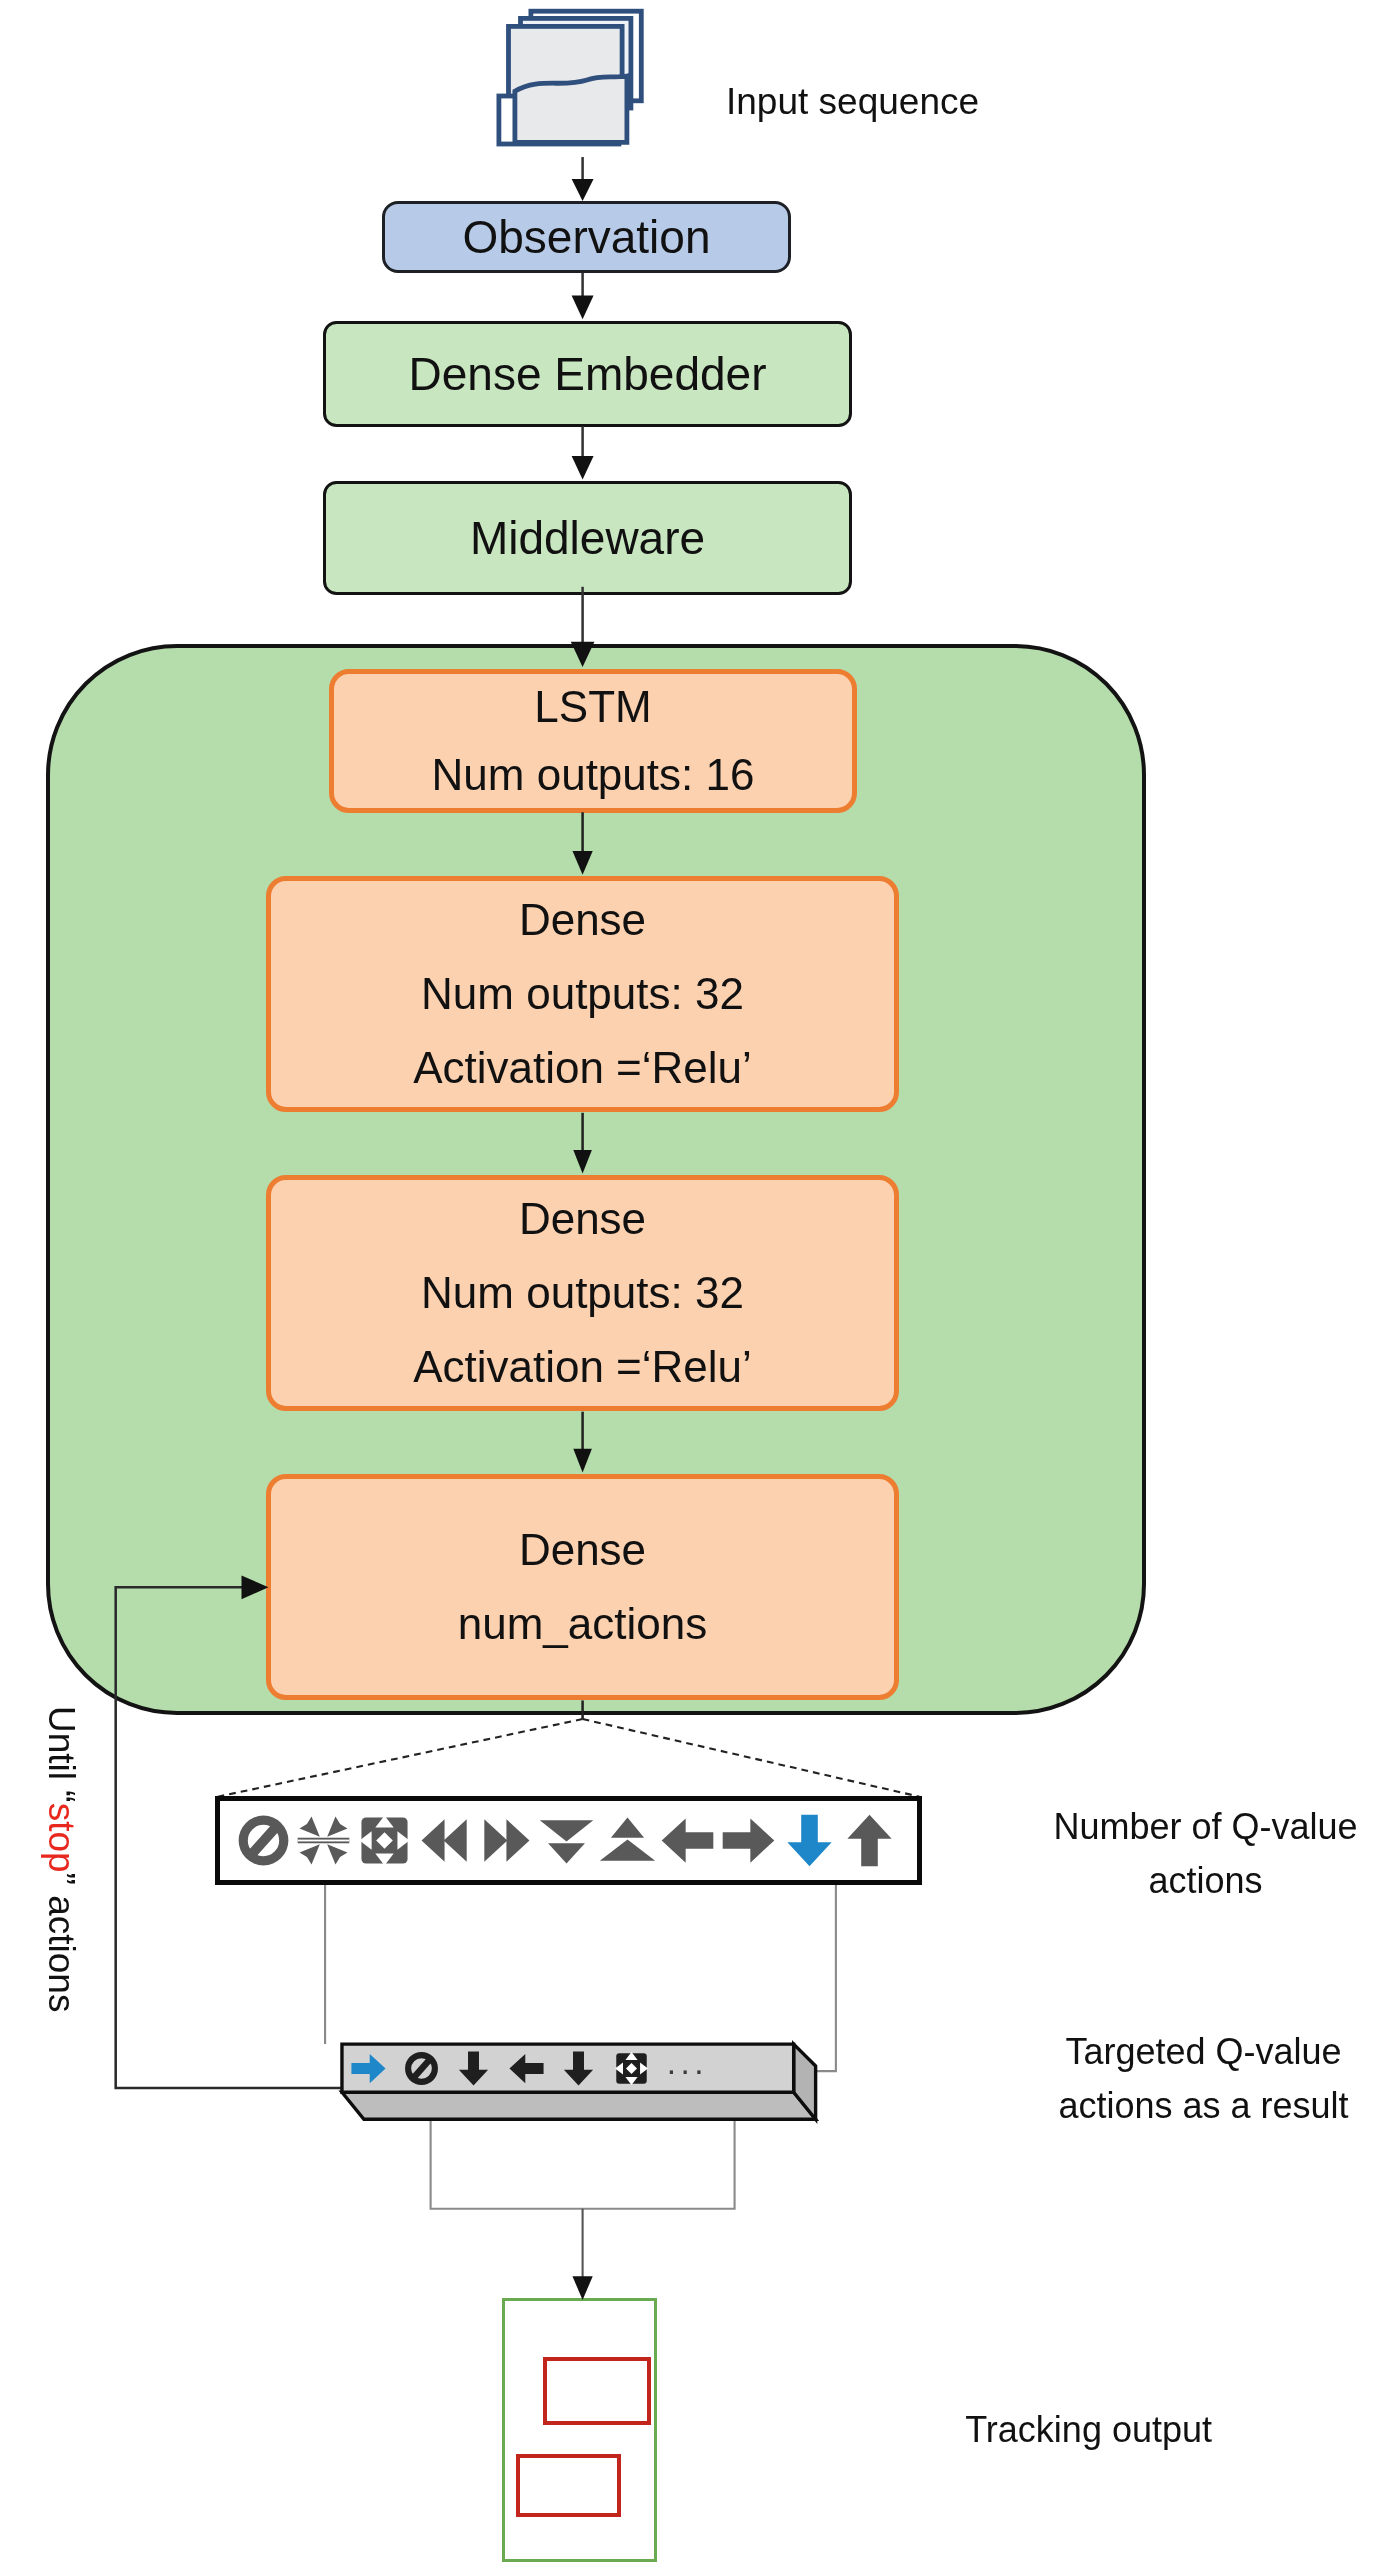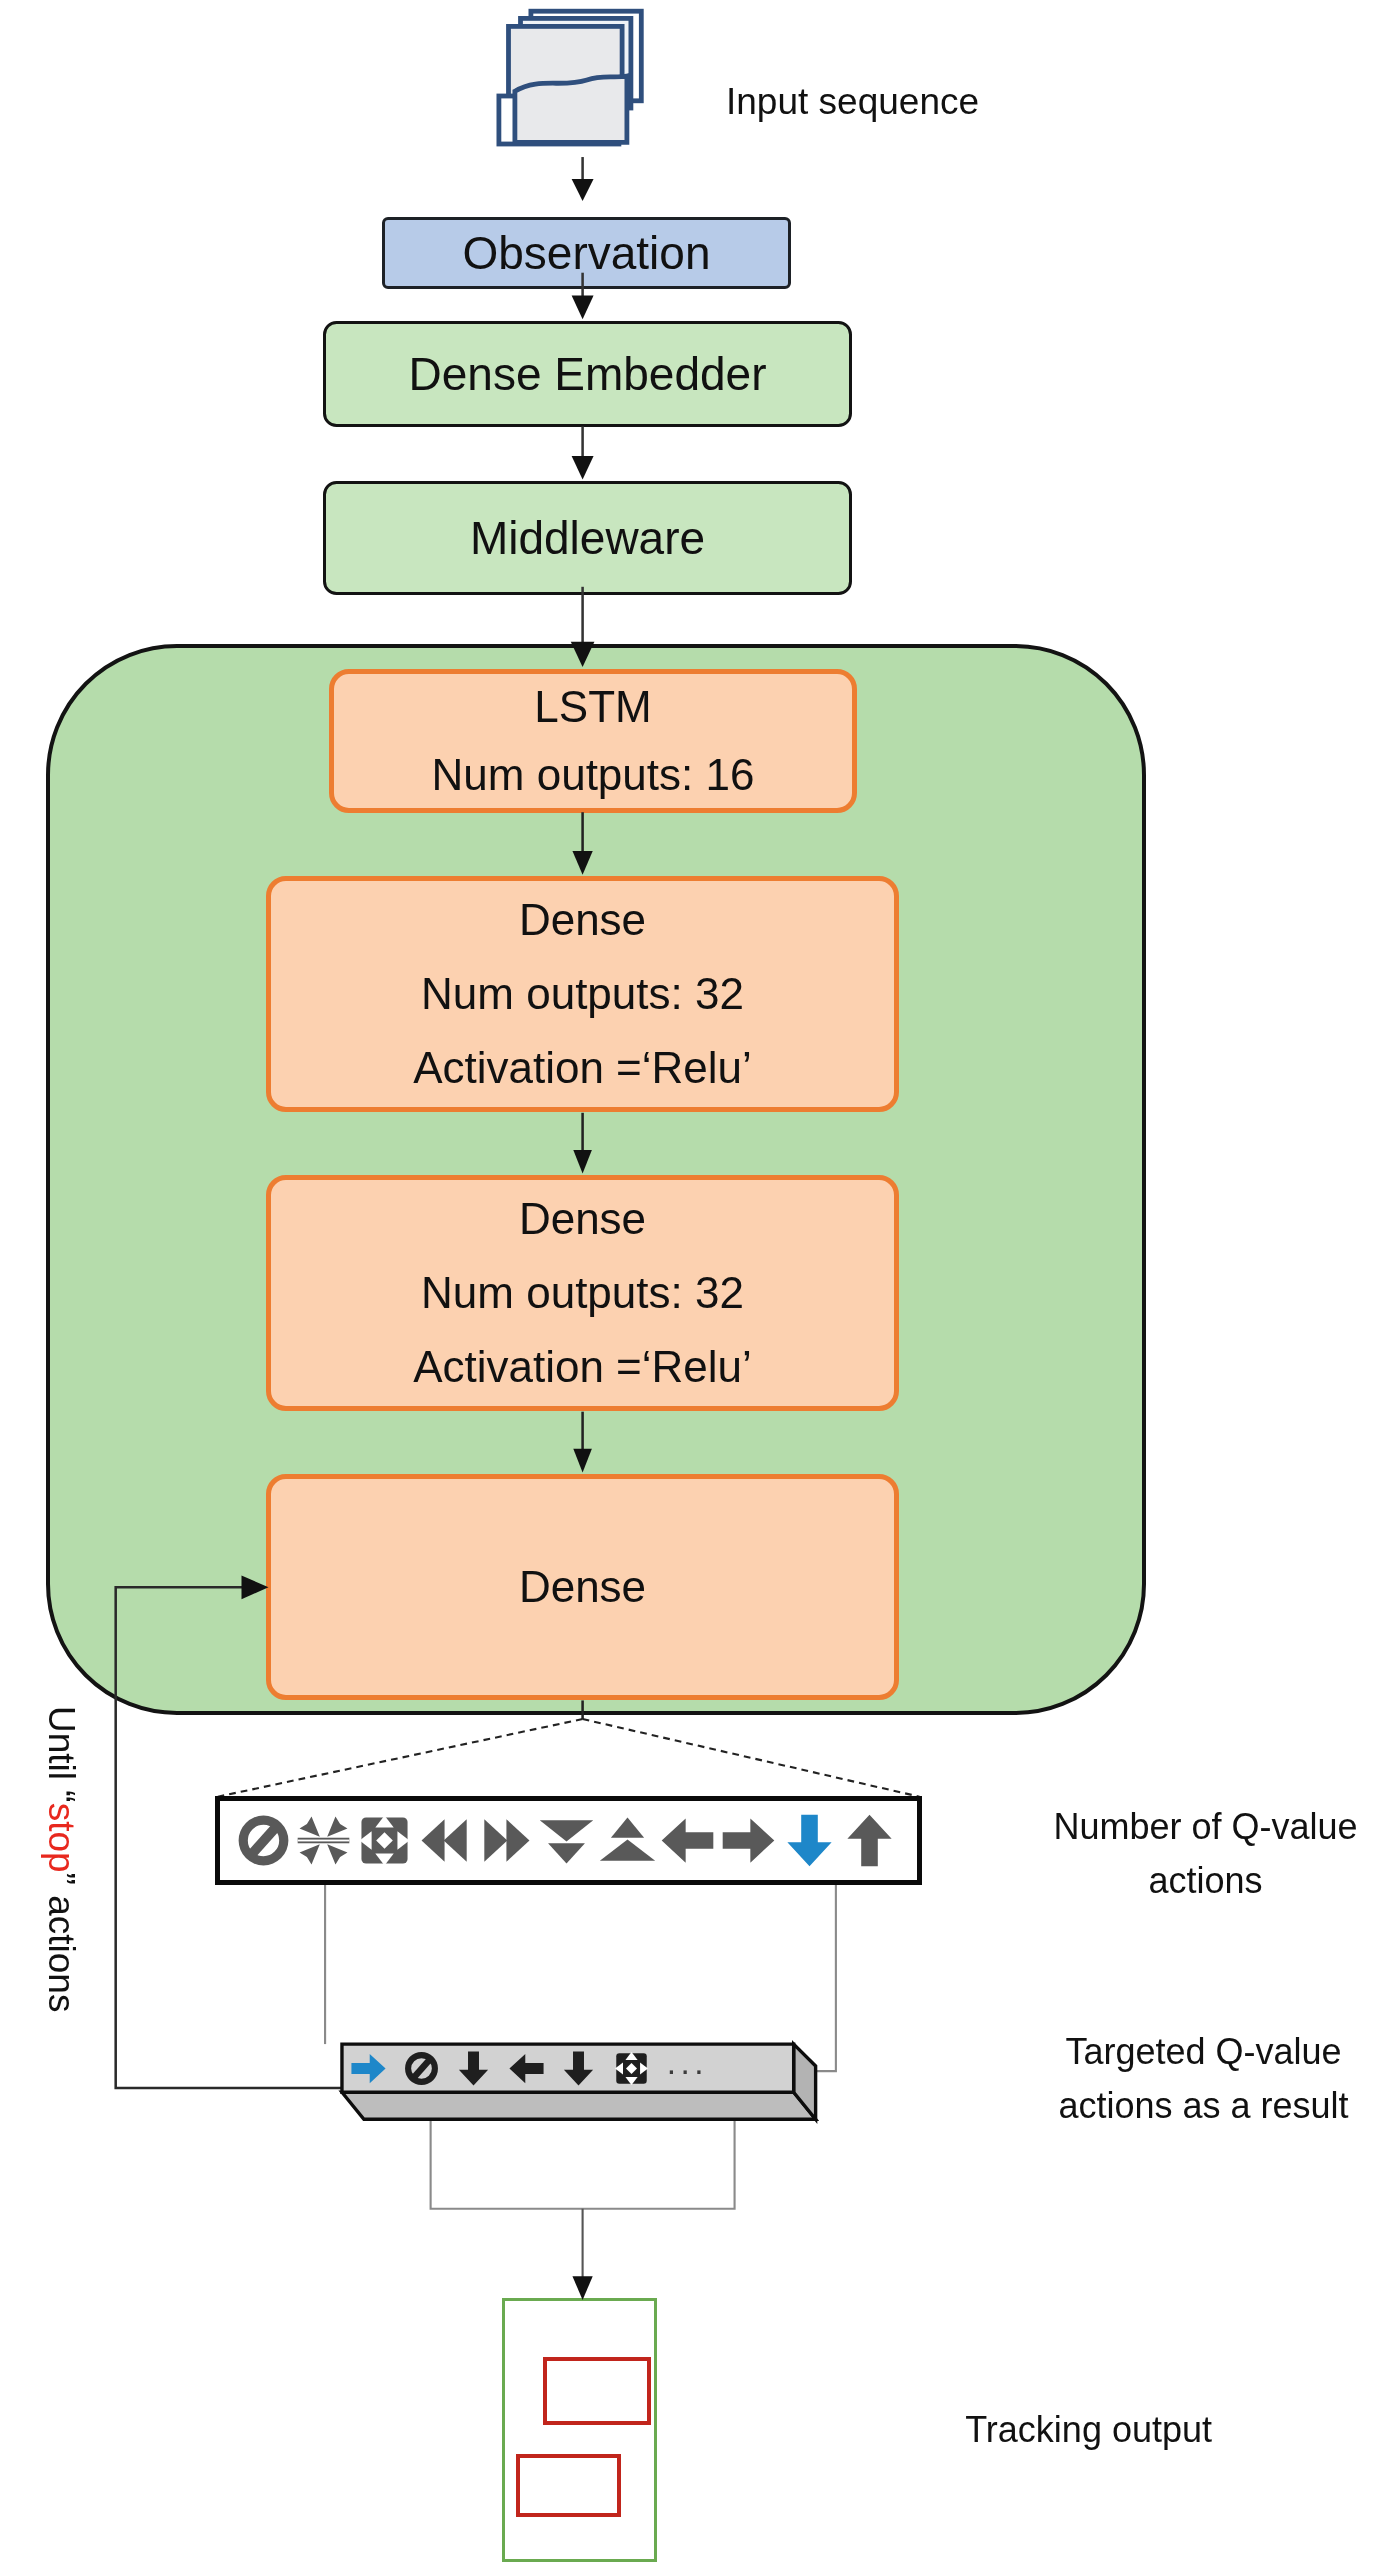--- a/index.html
+++ b/index.html
@@ -5,21 +5,21 @@
   html,body{margin:0;padding:0;background:#ffffff;}
   .canvas{position:relative;width:1394px;height:2576px;background:#fff;overflow:hidden;
           font-family:"Liberation Sans", sans-serif;color:#111;}
   .abs{position:absolute;}
   
   svg.wires{position:absolute;left:0;top:0;width:1394px;height:2576px;pointer-events:none;z-index:5;}
   
   .node{position:absolute;display:flex;flex-direction:column;justify-content:center;align-items:center;
         text-align:center;box-sizing:border-box;z-index:3;}
   .node-obs{left:382px;top:201px;width:409px;height:72px;background:var(--obs-fill,#b7cbe8);
-            border:3.4px solid #1d2126;border-radius:6px;font-size:46px;margin-top:16px;}
+            border:3.4px solid #1d2126;border-radius:16px;font-size:46px;}
   .node-green{background:var(--green-fill,#c8e6bf);border:3.4px solid #131313;border-radius:13.5px;font-size:46px;}
   .node-ie{left:323px;top:321px;width:529px;height:106px;}
   .node-mw{left:323px;top:481px;width:529px;height:114px;}
   .container-box{position:absolute;left:46px;top:644px;width:1100px;height:1071px;box-sizing:border-box;
                  background:var(--container-fill,#b5dcab);border:4.2px solid #131313;border-radius:131px;z-index:2;}
   .node-orange{background:var(--orange-fill,#fcd1b0);border:5px solid var(--orange-border,#ed7d31);
                border-radius:20px;font-size:44px;line-height:74px;}
   .node-lstm{left:329px;top:669px;width:528px;height:144px;line-height:68px;}
   .node-d1{left:266px;top:876px;width:633px;height:236px;}
   .node-d2{left:266px;top:1175px;width:633px;height:236px;}
@@ -189,20 +189,21 @@
     <div>Num outputs: 32</div>
     <div>Activation =‘Relu’</div>
   </div>
   <div class="node node-orange node-d2">
     <div>Dense</div>
     <div>Num outputs: 32</div>
     <div>Activation =‘Relu’</div>
   </div>
   <div class="node node-orange node-d3">
     <div>Dense</div>
+    <div>num_actions</div>
   </div>
 
   <div class="abs qbox" id="qbox">
       <svg viewBox="0 0 64 64" class="glyph tone-gray">
         <use href="#sym-no"></use>
       </svg>
       <svg viewBox="0 0 64 64" class="glyph tone-gray">
         <use href="#sym-compress"></use>
       </svg>
       <svg viewBox="0 0 64 64" class="glyph tone-gray">

